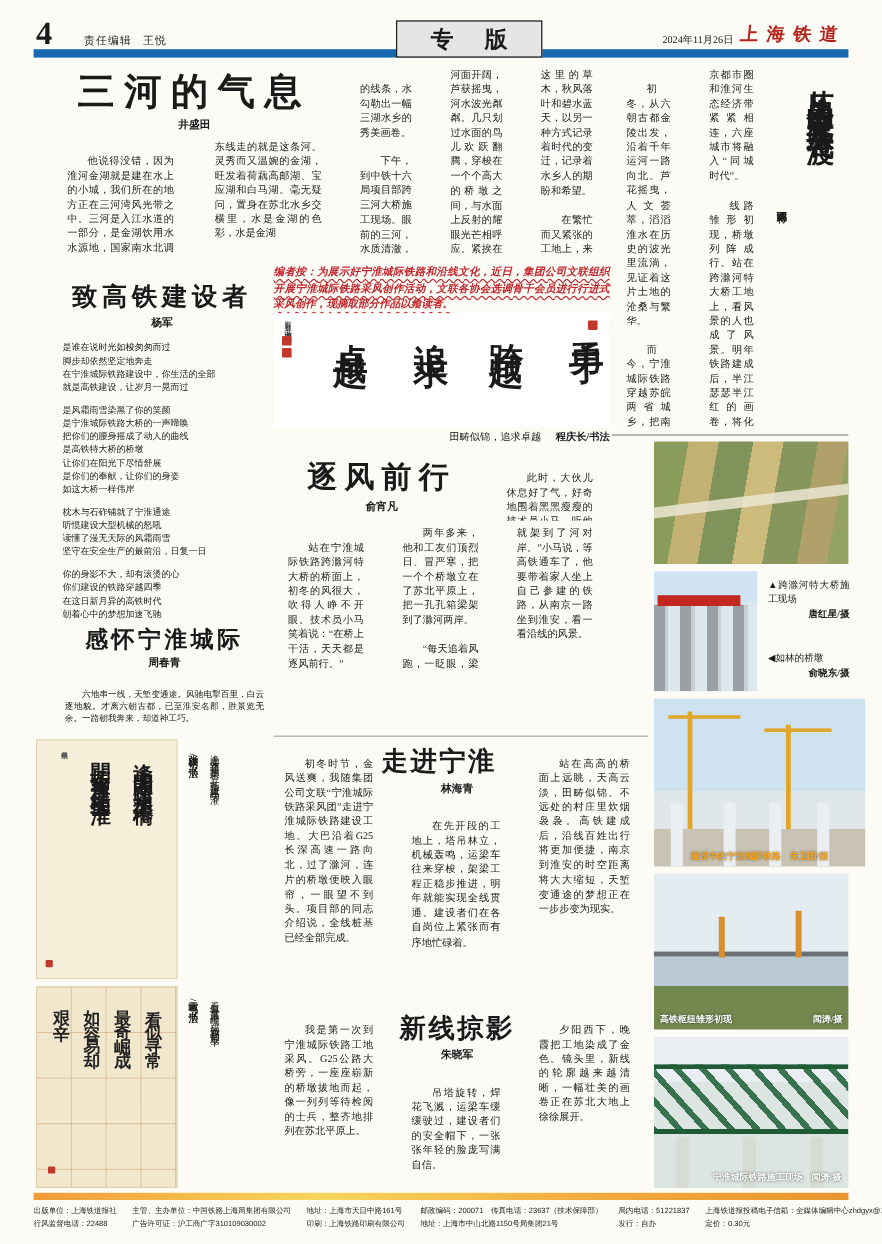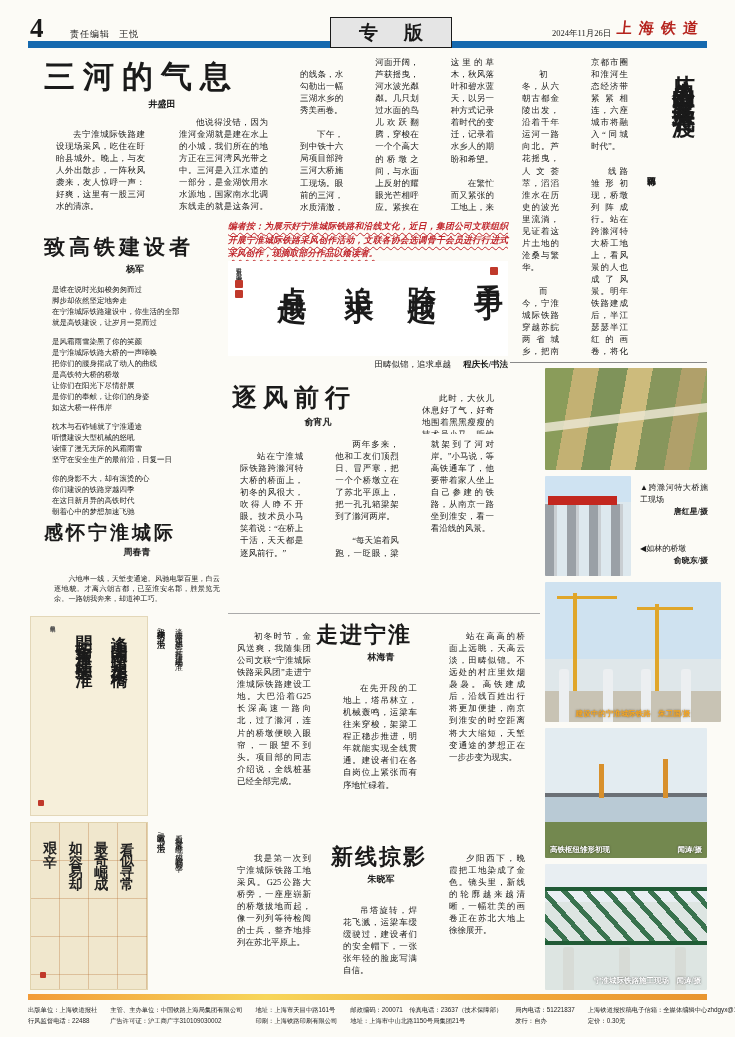--- a/index.html
+++ b/index.html
@@ -9,21 +9,21 @@
   .pagenum{position:absolute;left:30px;top:13px;font-size:27px;font-weight:700;}
   .hdr-meta{position:absolute;left:70px;top:28px;font-size:9px;letter-spacing:1px;}
   .hdr-bar{position:absolute;left:28px;top:41px;width:679px;height:7px;background:#1669ae;}
   .section-box{position:absolute;left:330px;top:17px;width:120px;height:29px;background:#e5e5e5;
         border:1.5px solid #1a1a1a;display:flex;align-items:center;justify-content:center;z-index:2;}
   .section-box span{font-size:19px;font-weight:700;letter-spacing:26px;margin-right:-26px;}
   .hdr-date{position:absolute;left:552px;top:28px;font-size:8.5px;}
   .masthead{position:absolute;right:30px;top:19px;font-size:15px;font-weight:900;color:#b5231d;
         letter-spacing:7px;transform:skewX(-6deg);}
   
-  .a-title{position:absolute;font-weight:900;}
+  .a-title{position:absolute;text-align:center;font-weight:900;}
   .a-author{position:absolute;text-align:center;font-size:9px;font-weight:700;}
   .col-text{position:absolute;font-size:8.5px;line-height:1.42;text-align:justify;overflow:hidden;}
   .col-text p{margin:12px;text-indent:2em;}
   .rule{position:absolute;height:1px;background:#8a8a8a;}
   
   .ed-note{position:absolute;left:228px;top:220px;width:280px;font-size:8.8px;line-height:1.55;
         color:#c1272d;font-weight:700;text-align:justify;
         text-decoration:underline wavy #c1272d 1px;text-underline-offset:2.5px;font-style:italic;}
   
   .callig-main{position:absolute;left:228px;top:261px;width:280px;height:95px;background:#fff;
@@ -113,21 +113,20 @@
   <div class="hdr-bar"></div>
   <div class="section-box">
     <span>专版</span>
   </div>
   <div class="hdr-date">2024年11月26日</div>
   <div class="masthead">上海铁道</div>
 
   <div class="a-title" style="left:44px;top:56px;width:236px;font-size:31px;letter-spacing:8px;">三河的气息</div>
   <div class="a-author" style="left:44px;top:98px;width:236px;">井盛田</div>
   <div class="col-text" style="left:44px;top:116px;width:236px;height:97px;column-count:2;column-gap:10px;">
-    <p>去宁淮城际铁路建设现场采风，吃住在盱眙县城外。晚上，与友人外出散步，一阵秋风袭来，友人惊呼一声：好爽，这里有一股三河水的清凉。</p>
     <p>他说得没错，因为淮河金湖就是建在水上的小城，我们所在的地方正在三河湾风光带之中。三河是入江水道的一部分，是金湖饮用水水源地，国家南水北调东线走的就是这条河。灵秀而又温婉的金湖，旺发着荷藕高邮湖、宝应湖和白马湖。毫无疑问，置身在苏北水乡交横里，水是金湖的色彩，水是金湖</p>
   </div>
   <div class="col-text" style="left:288px;top:56px;width:218px;height:158px;column-count:3;column-gap:8px;">
     <p style="text-indent:0;">的线条，水勾勒出一幅三湖水乡的秀美画卷。</p>
     <p>下午，到中铁十六局项目部跨三河大桥施工现场。眼前的三河，水质清澈，河面开阔，芦获摇曳，河水波光粼粼。几只划过水面的鸟儿欢跃翻腾，穿梭在一个个高大的桥墩之间，与水面上反射的耀眼光芒相呼应。紧挨在这里的草木，秋风落叶和碧水蓝天，以另一种方式记录着时代的变迁，记录着水乡人的期盼和希望。</p>
     <p>在繁忙而又紧张的工地上，来自五湖四海的建设者们，工作之余，个个都显得轻松自在。他们的话语里透着自豪：等高铁通了，三河的秀美就能让更多人看见。</p>
     <p>夜幕降临，工地上灯火通明。三河的气息里，有水的清凉，也有钢筋水泥的热度，更有建设者们滚烫的心。</p>
   </div>
 
   <div class="col-text" style="left:510px;top:56px;width:130px;height:306px;column-count:2;column-gap:8px;">

